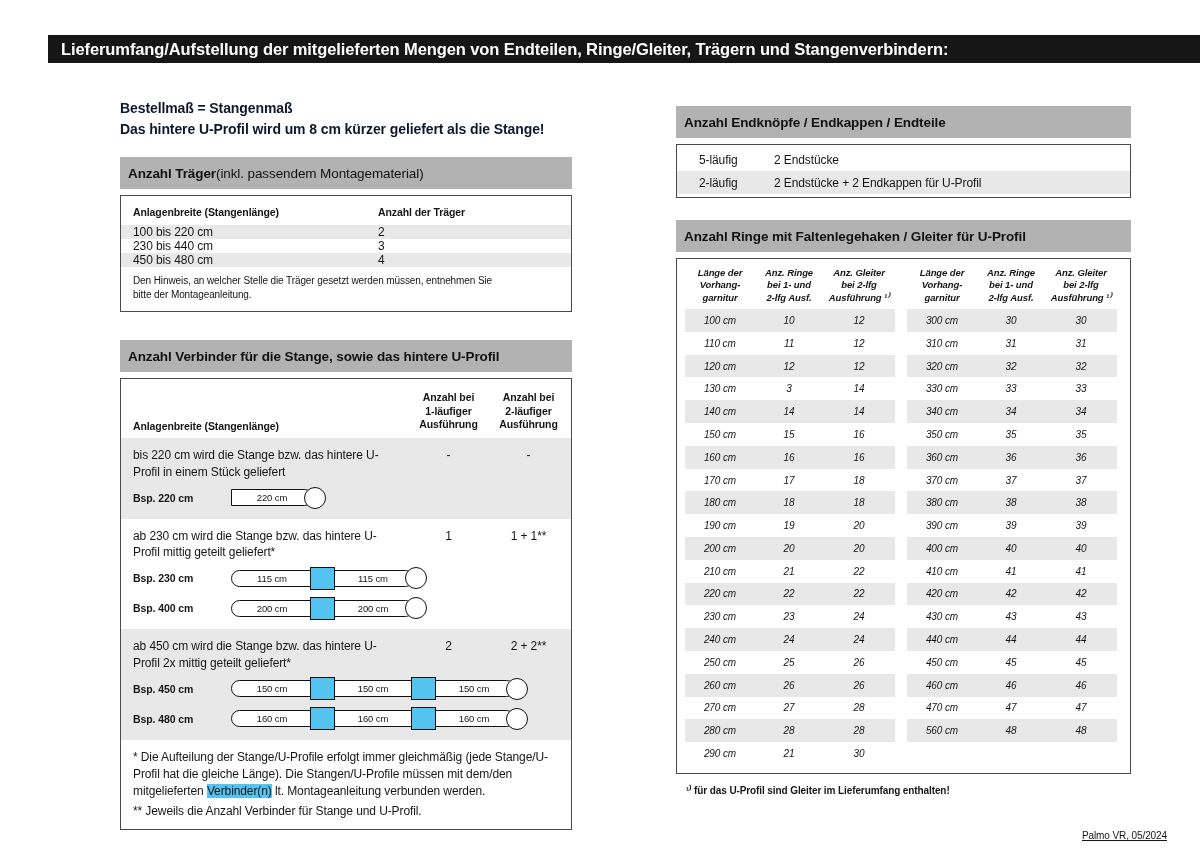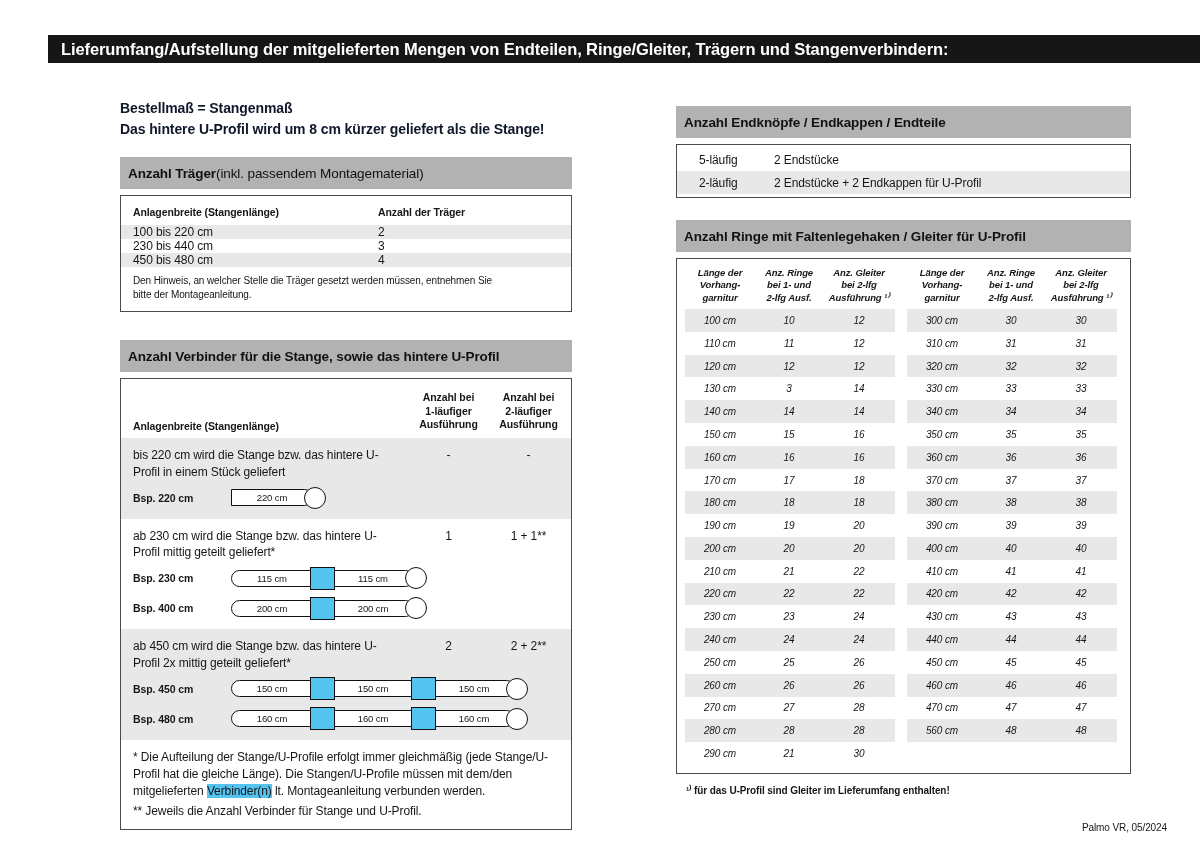--- a/index.html
+++ b/index.html
@@ -51,21 +51,21 @@
   .et-row{display:grid;grid-template-columns:75px 1fr;padding-left:22px;height:23px;align-items:center;font-size:12px;}
 
   
   .rings-box{display:flex;gap:12px;padding:8px;box-sizing:border-box;align-items:flex-start;font-style:italic;}
   .ring-table{width:210px;}
   .ring-head{display:grid;grid-template-columns:70px 68px 72px;font-size:9.5px;font-weight:bold;text-align:center;line-height:1.3;padding-bottom:5px;}
   .ring-head .c{white-space:pre-line;}
   .ring-row{display:grid;grid-template-columns:70px 68px 72px;height:22.8px;align-items:center;text-align:center;font-size:10px;}
   .ring-foot{font-size:10px;font-weight:bold;margin-top:9px;padding-left:10px;}
 
-  .footer{position:absolute;right:33px;bottom:16px;font-size:10px;}
+  .footer{position:absolute;right:33px;bottom:8px;font-size:10px;text-decoration:underline;}
 </style>
 </head>
 <body>
 
 <div class="titlebar">Lieferumfang/Aufstellung der mitgelieferten Mengen von Endteilen, Ringe/Gleiter, Trägern und Stangenverbindern:</div>
 
 <div class="col col-left">
 
   <div class="red-note">
     <div>Bestellmaß = Stangenmaß</div>

